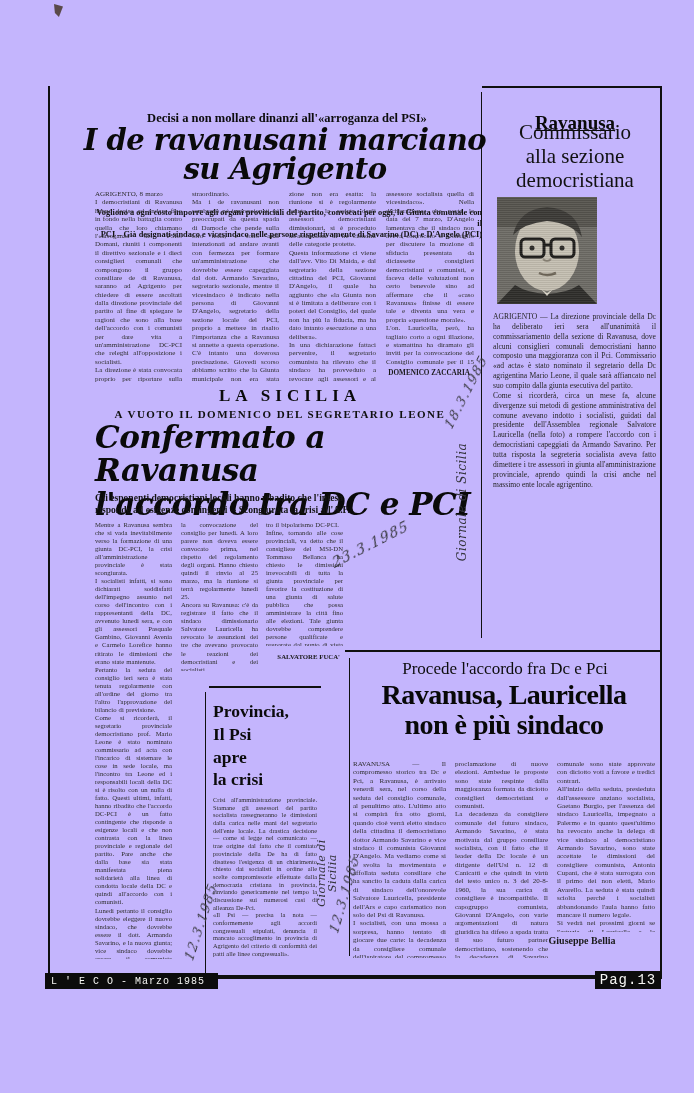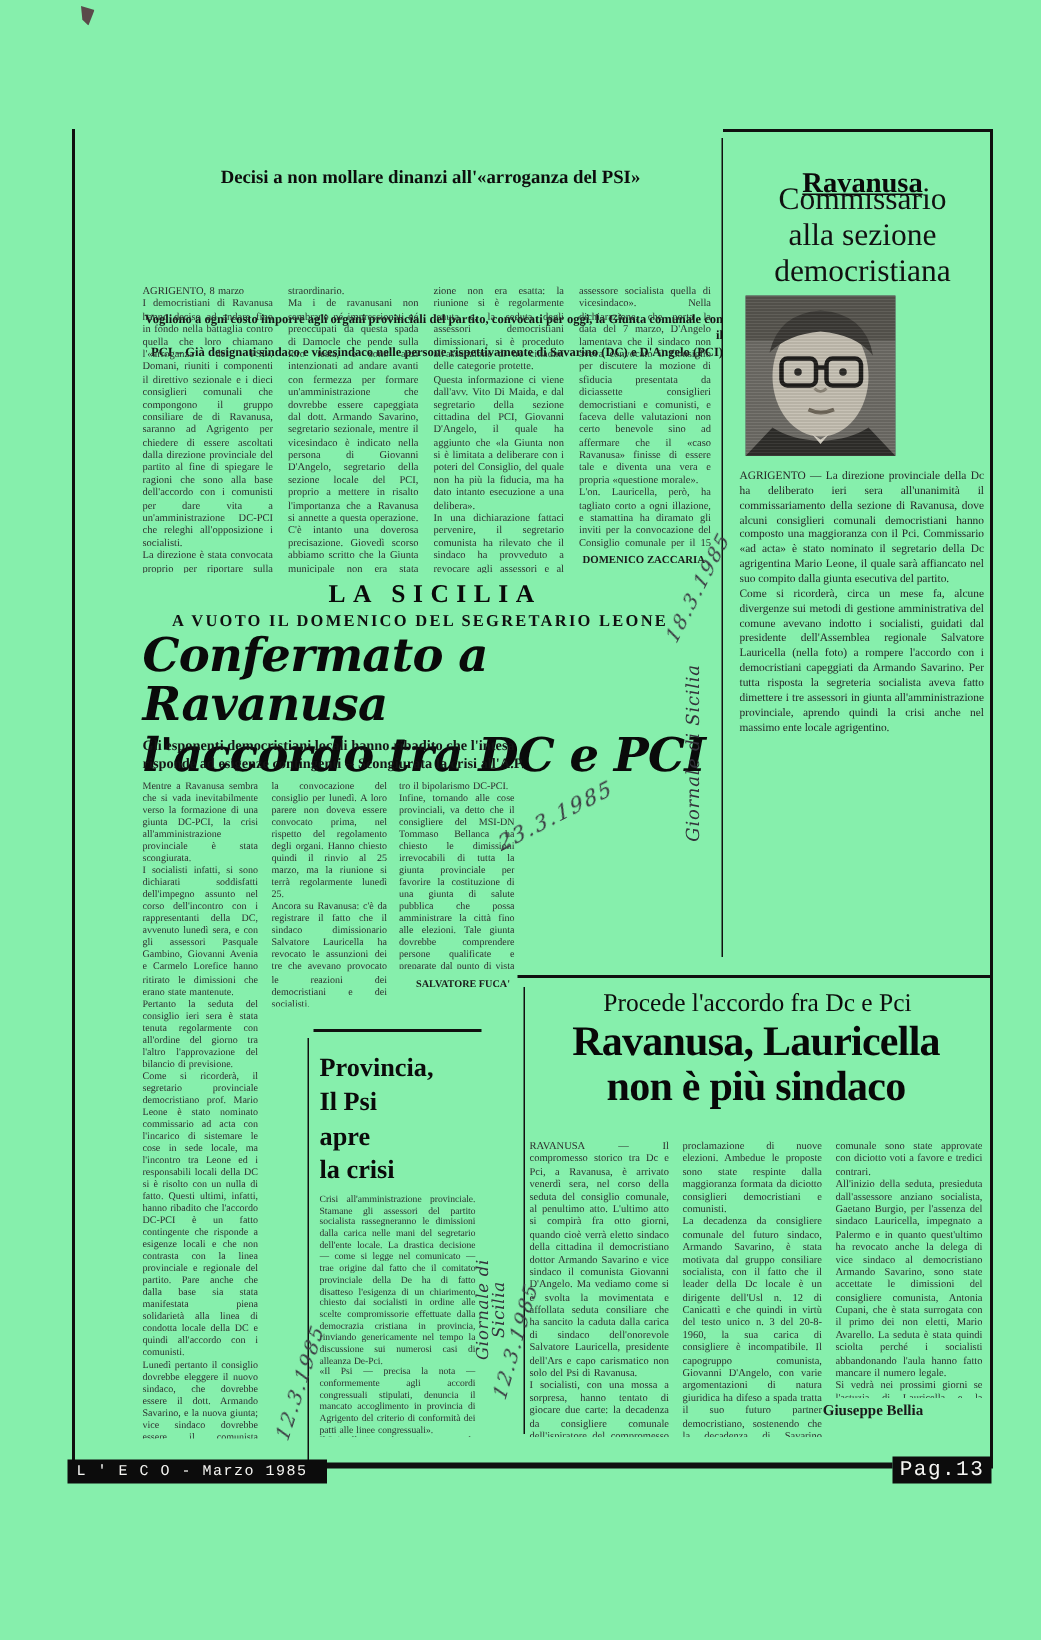--- a/index.html
+++ b/index.html
@@ -1,17 +1,17 @@
 <!DOCTYPE html>
 <html><head>
 <meta charset="utf-8">
 <style>
   * { margin:0; padding:0; box-sizing:border-box; }
   html,body { background:#ffffff; }
-  .canvas { position:relative; width:694px; height:1093px; background:#86efac; overflow:hidden;
+  .canvas { position:relative; width:694px; height:1093px; background:#c4b5fd; overflow:hidden;
             font-family:"Liberation Serif", serif; color:#222;padding-left:29px; }
   .abs { position:absolute; }
   .rule { position:absolute; background:#101010; }
   .col { position:absolute; font:7px/1.2 "Liberation Serif", serif; text-align:justify;
          color:#2e2e2e; white-space:pre-line; overflow:hidden; word-spacing:0.4px; }
   .kicker1 { font:bold 12.5px/1.1 "Liberation Serif", serif; text-align:center; color:#0d0d0d; }
   .head1 { font:bold italic 29px/1 "DejaVu Serif", serif; text-align:center; color:#0a0a0a; letter-spacing:-0.5px; }
   .deck { font:bold 8.4px/1.3 "Liberation Serif", serif; text-align:right; color:#141414; white-space:pre-line;margin-top:44px; }
   .masthead { font:bold 17px/1 "Liberation Serif", serif; text-align:center; letter-spacing:5px; color:#0a0a0a; }
   .kicker2 { font:bold 11px/1 "Liberation Serif", serif; text-align:center; letter-spacing:1.5px; color:#101010; }
@@ -42,20 +42,21 @@
   <div class="rule" style="left:48px;top:86px;width:2px;height:893px;"></div>
   <div class="rule" style="left:660px;top:86px;width:2px;height:893px;"></div>
   <div class="rule" style="left:482px;top:86px;width:178px;height:2px;"></div>
   <div class="rule" style="left:481px;top:92px;width:1px;height:546px;"></div>
   <div class="rule" style="left:345px;top:650px;width:315px;height:2px;"></div>
   <div class="rule" style="left:349px;top:658px;width:1px;height:298px;"></div>
   <div class="rule" style="left:209px;top:686px;width:112px;height:2px;"></div>
   <div class="rule" style="left:205px;top:692px;width:1px;height:290px;"></div>
 
   <div class="abs kicker1" style="left:95px;top:112px;width:384px;">Decisi a non mollare dinanzi all'«arroganza del PSI»</div>
+  <div class="abs head1" style="left:83px;top:126px;width:404px;">I de ravanusani marciano su Agrigento</div>
   <div class="abs deck" style="left:90px;top:164px;width:392px;">Vogliono a ogni costo imporre agli organi provinciali del partito, convocati per oggi, la Giunta comunale con il
 PCI – Già designati sindaco e vicesindaco nelle persone rispettivamente di Savarino (DC) e D'Angelo (PCI)</div>
   <div class="col" style="left:95px;top:190px;width:87px;height:192px;">AGRIGENTO, 8 marzo
 I democristiani di Ravanusa hanno deciso ad andare fino in fondo nella battaglia contro quella che loro chiamano l'«arroganza del PSI». Domani, riuniti i componenti il direttivo sezionale e i dieci consiglieri comunali che compongono il gruppo consiliare de di Ravanusa, saranno ad Agrigento per chiedere di essere ascoltati dalla direzione provinciale del partito al fine di spiegare le ragioni che sono alla base dell'accordo con i comunisti per dare vita a un'amministrazione DC-PCI che releghi all'opposizione i socialisti.
 La direzione è stata convocata proprio per riportare sulla retta via i «ribelli» di Ravanusa, e negli ambienti della segreteria non si fa mistero della possibilità che gli sezionali possano essere sciolti da un commissario</div>
   <div class="col" style="left:192px;top:190px;width:87px;height:192px;">straordinario.
 Ma i de ravanusani non sembrano né impressionati né preoccupati da questa spada di Damocle che pende sulla loro testa, e sono anzi intenzionati ad andare avanti con fermezza per formare un'amministrazione che dovrebbe essere capeggiata dal dott. Armando Savarino, segretario sezionale, mentre il vicesindaco è indicato nella persona di Giovanni D'Angelo, segretario della sezione locale del PCI, proprio a mettere in risalto l'importanza che a Ravanusa si annette a questa operazione.
 C'è intanto una doverosa precisazione. Giovedì scorso abbiamo scritto che la Giunta municipale non era stata convocata per lunedì dal suo presidente il prof. Mario Leone, segretario provinciale della DC. Ebbene, l'informa-</div>
   <div class="col" style="left:289px;top:190px;width:87px;height:192px;">zione non era esatta: la riunione si è regolarmente tenuta e, la seduta degli assessori democristiani dimissionari, si è proceduto all'assunzione di tre cittadini delle categorie protette.
 Questa informazione ci viene dall'avv. Vito Di Maida, e dal segretario della sezione cittadina del PCI, Giovanni D'Angelo, il quale ha aggiunto che «la Giunta non si è limitata a deliberare con i poteri del Consiglio, del quale non ha più la fiducia, ma ha dato intanto esecuzione a una delibera».

